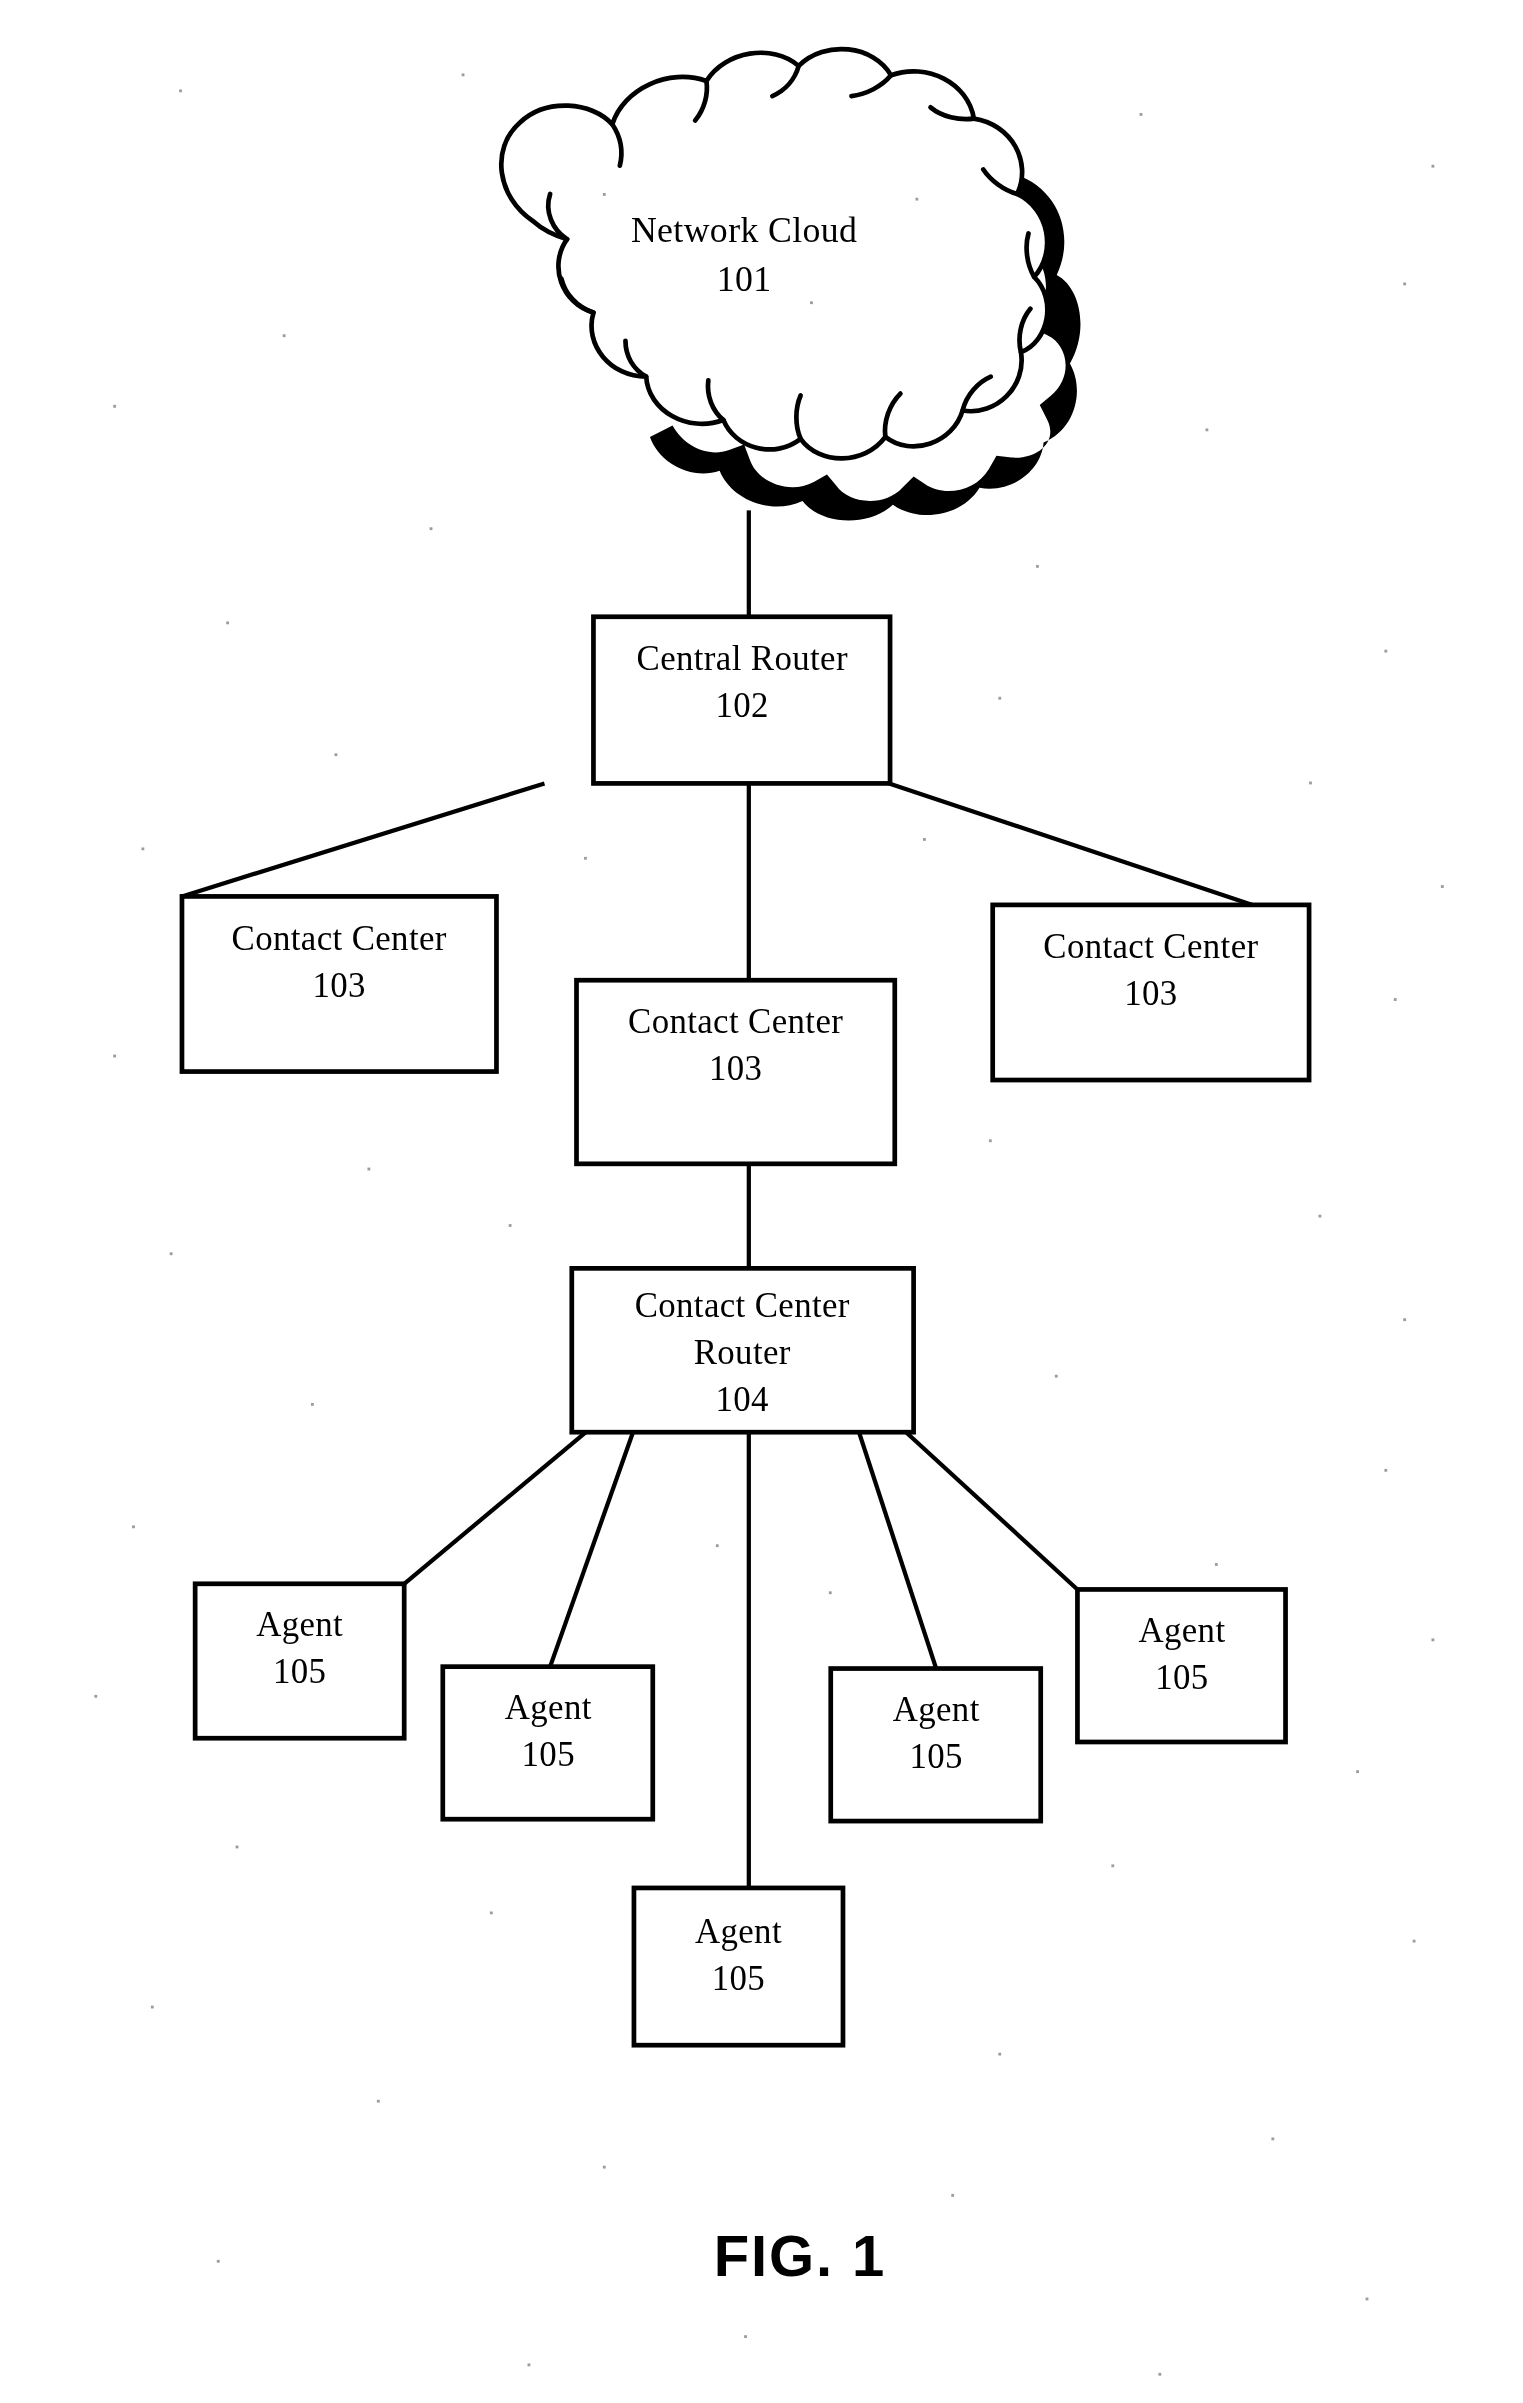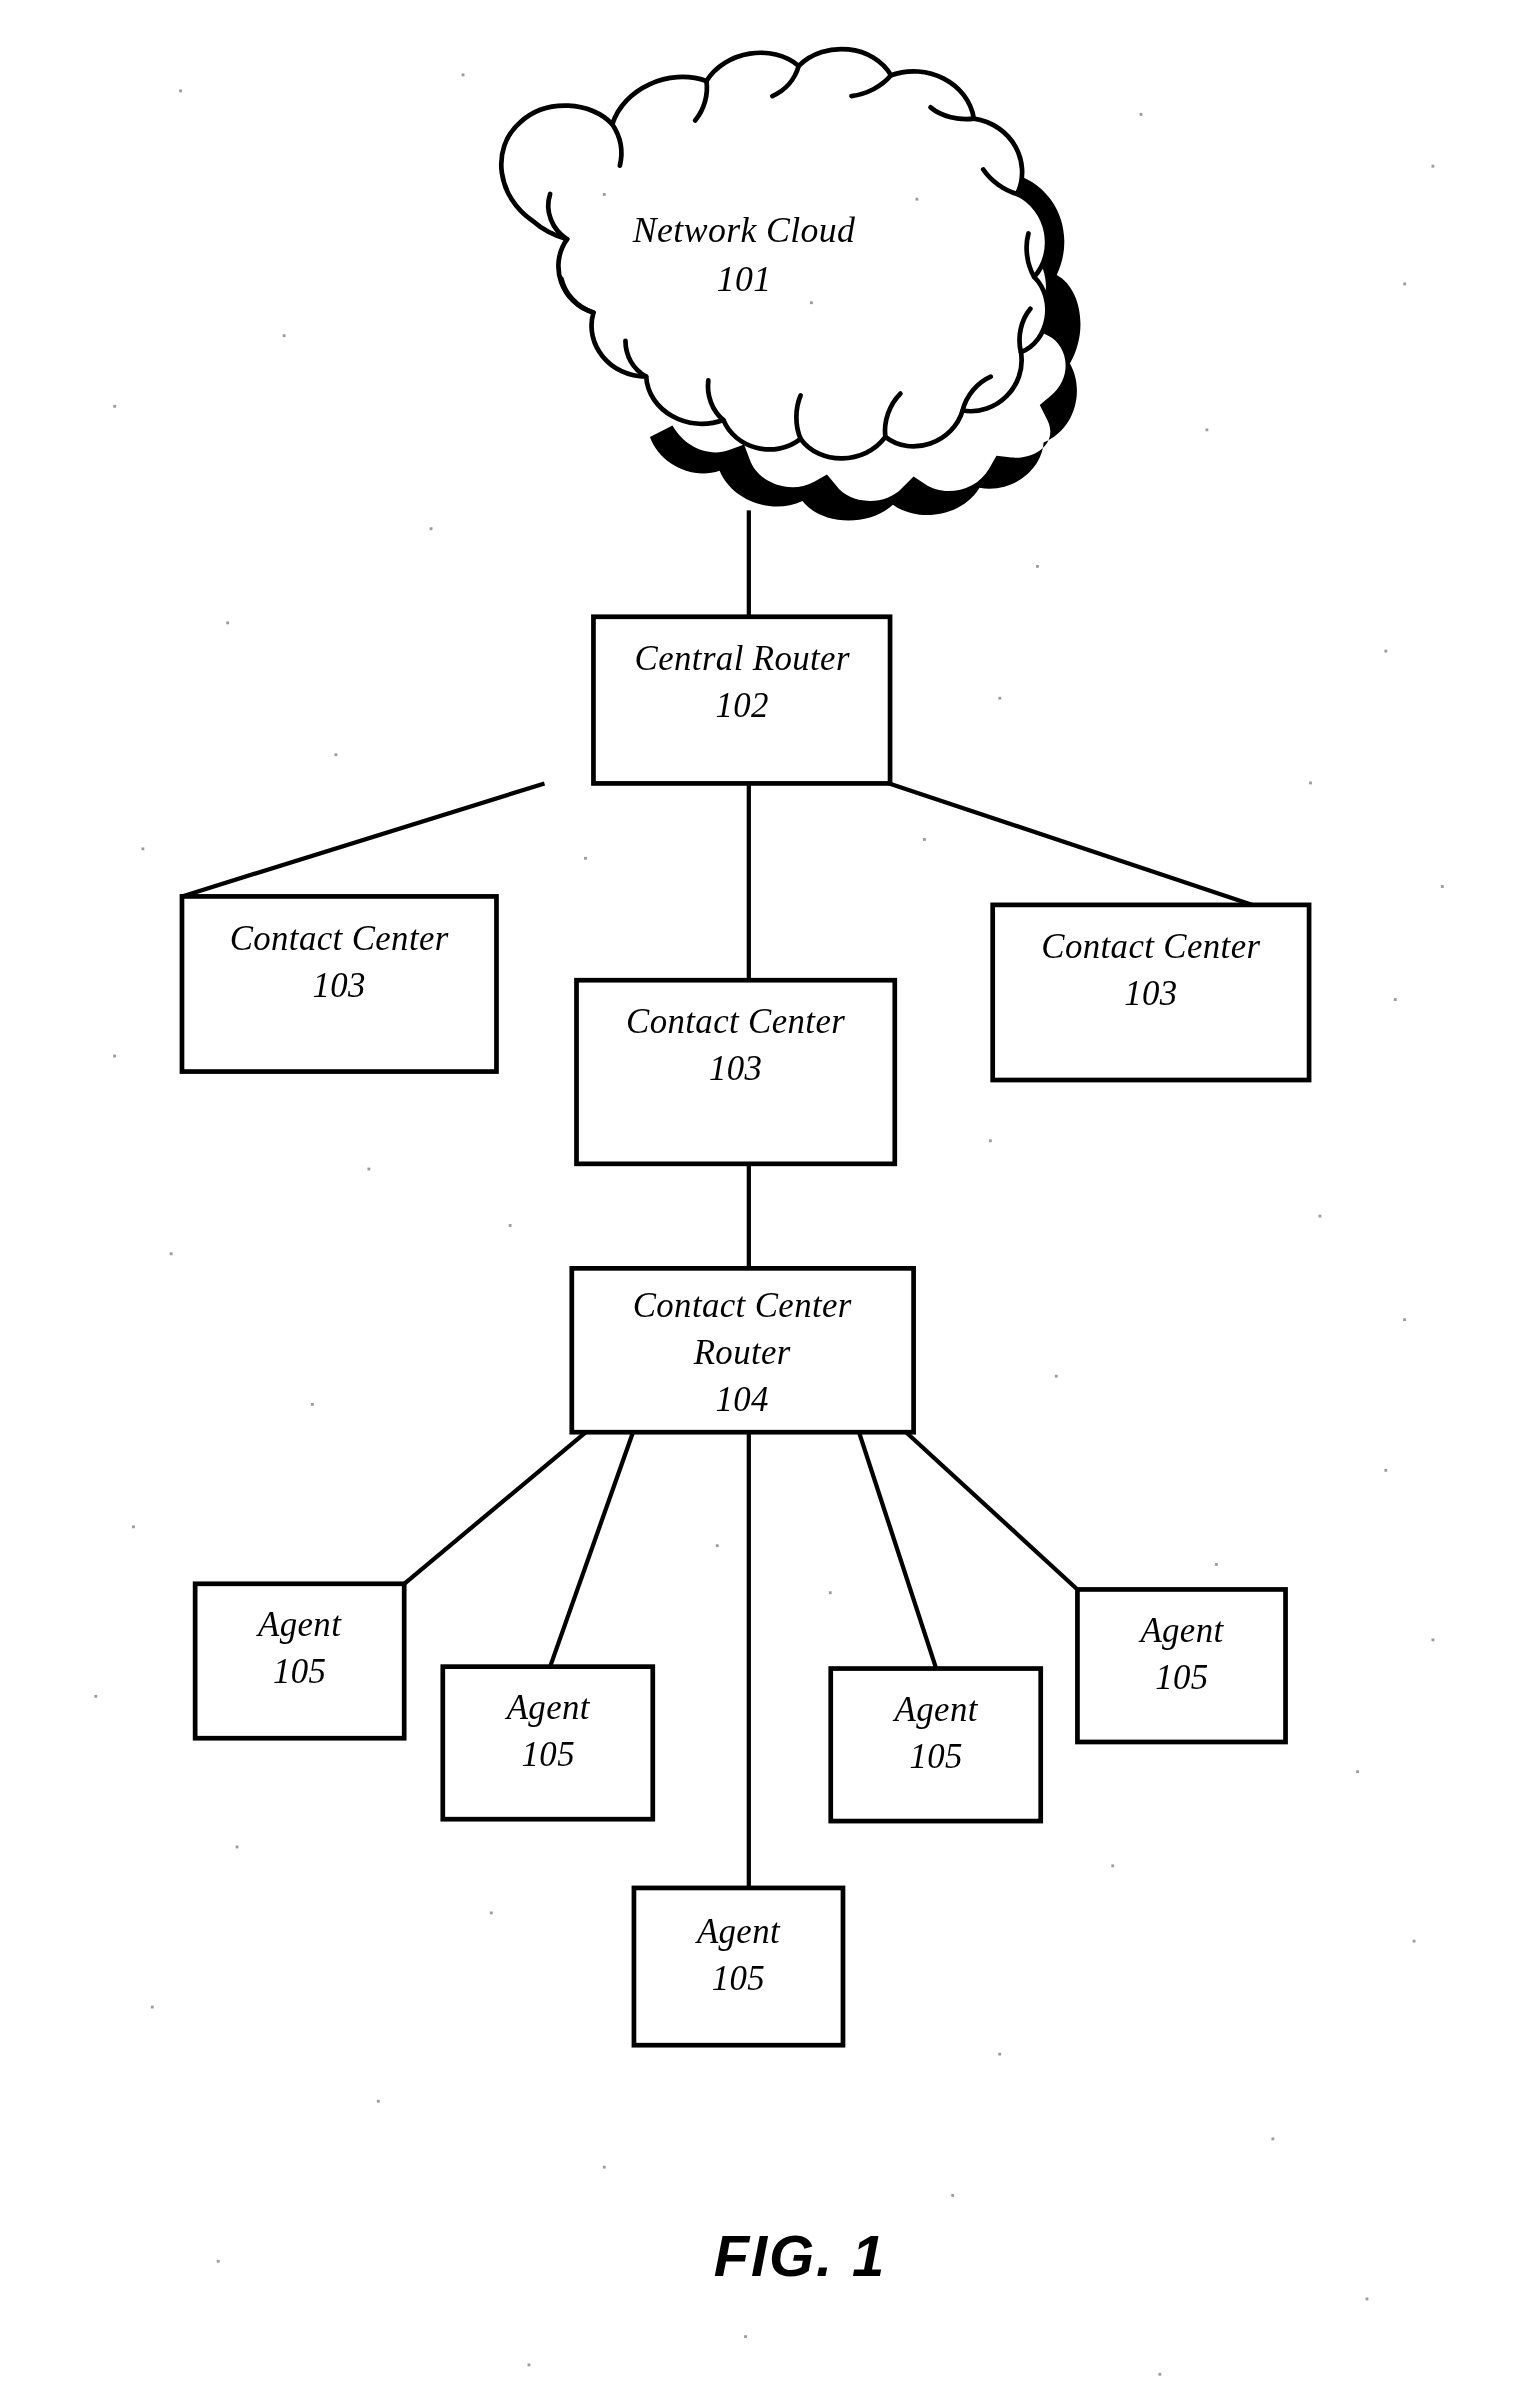--- a/index.html
+++ b/index.html
@@ -13,21 +13,20 @@
     height: 2403px;
     position: relative;
     font-family: "Liberation Serif", "DejaVu Serif", serif;
     overflow: hidden;
   }
   #figure-root {
     position: absolute;
     inset: 0;
     width: 1488px;
     height: 2403px;
-    font-style: italic;
   }
   svg.figure-canvas {
     position: absolute;
     top: 0;
     left: 0;
     width: 1524px;
     height: 2403px;
     display: block;
   }
   .node-box {

